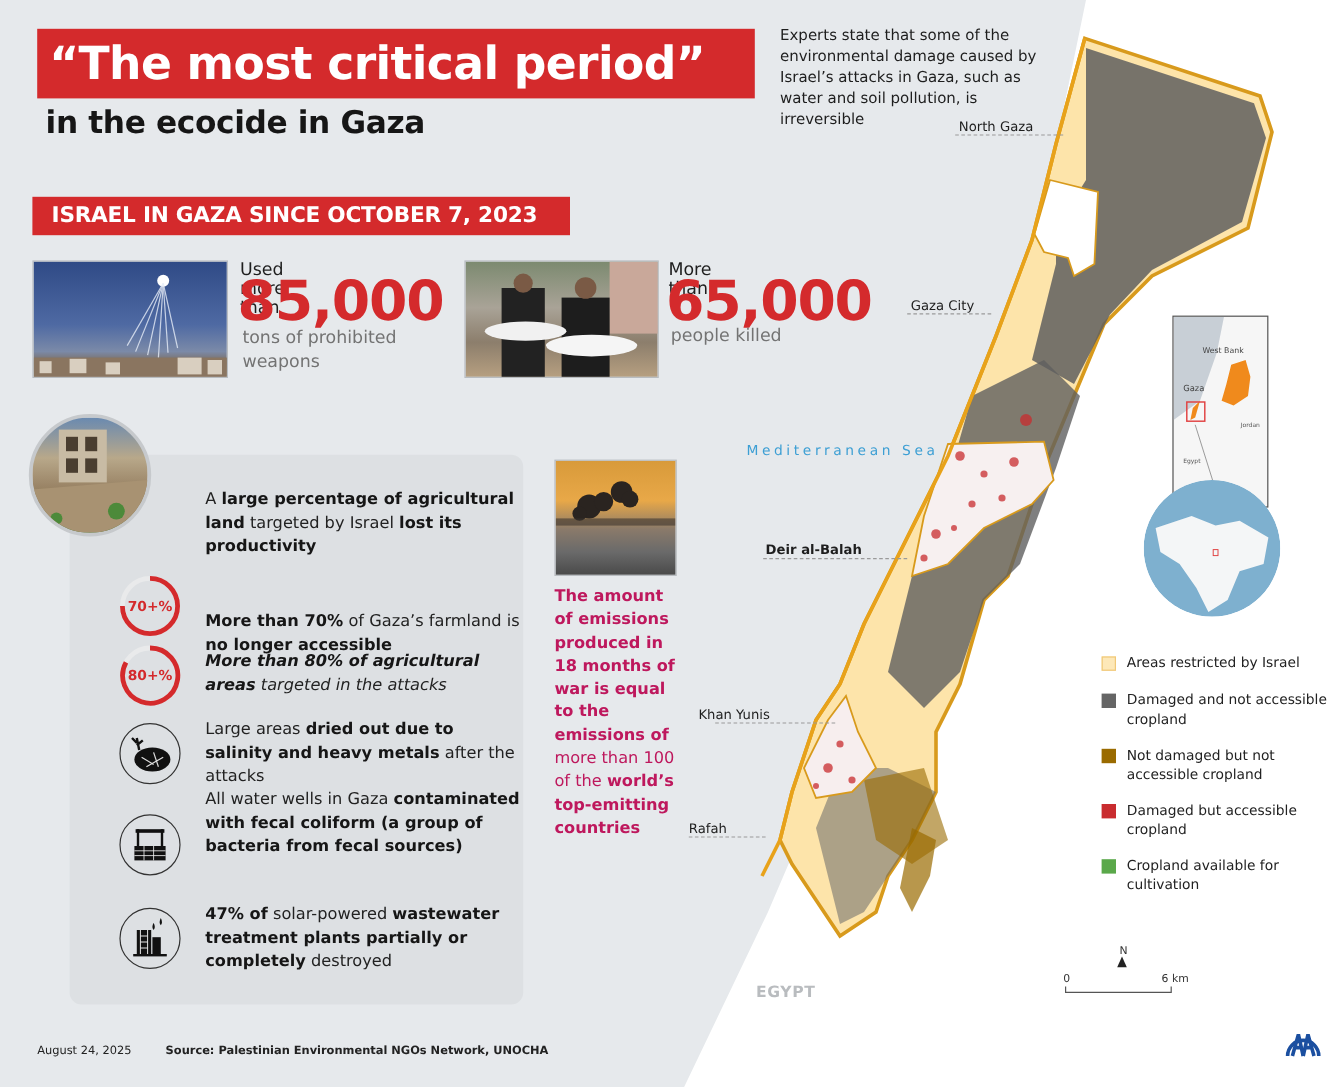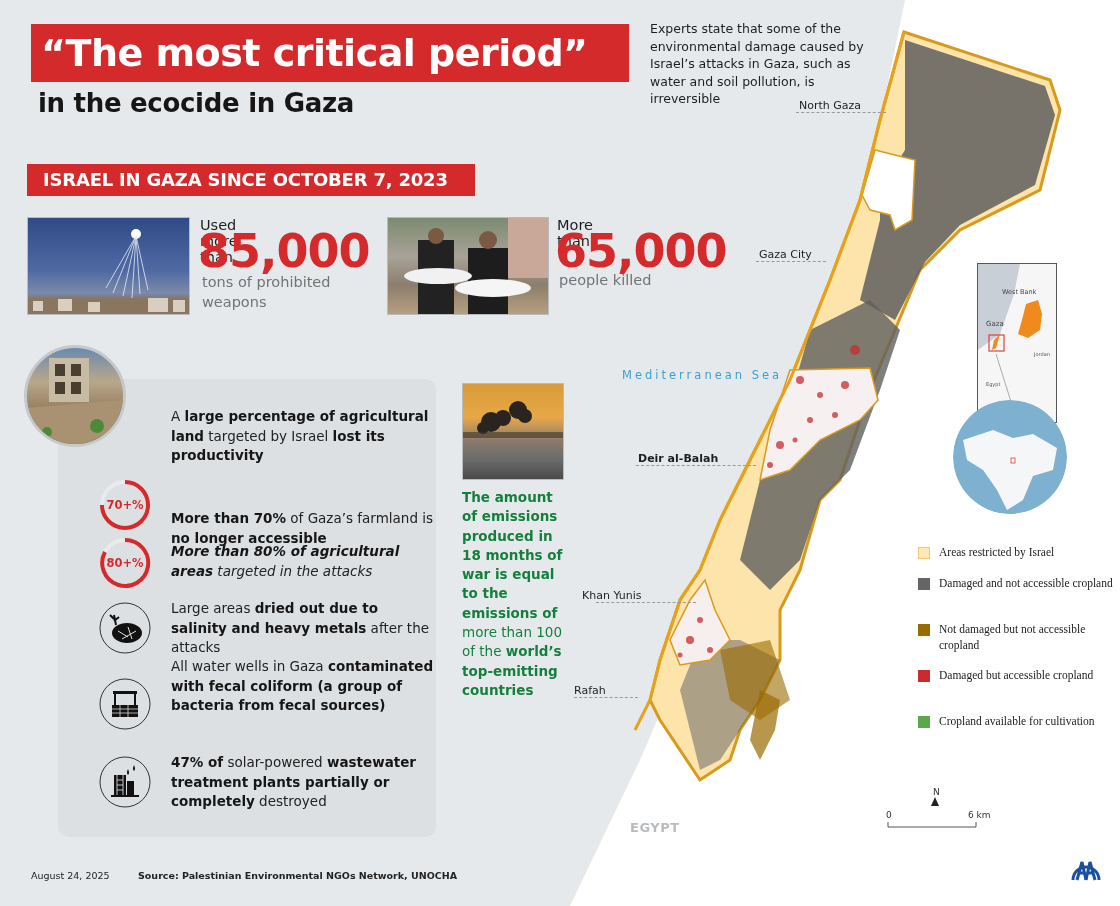--- a/index.html
+++ b/index.html
@@ -24,32 +24,32 @@
   .stat .post { position: absolute; font-size: 14.5px; color: #737373; line-height: 20px; width: 150px; }
 
   .panel { position: absolute; left: 58px; top: 379px; width: 378px; height: 458px; background: #dde0e3; border-radius: 10px; }
   .circle-photo { position: absolute; left: 24px; top: 345px; width: 102px; height: 102px; border-radius: 50%; border: 3px solid #c6c9cc; overflow: hidden; }
 
   .fact { position: absolute; left: 171px; font-size: 13.5px; line-height: 19.5px; color: #222; width: 265px; }
   .fact b { color: #161616; }
   .ficon { position: absolute; left: 98px; width: 54px; height: 54px; }
 
   .emis-photo { position: absolute; left: 462px; top: 383px; width: 102px; height: 97px; border: 1px solid #b8bcc0; overflow: hidden; }
-  .emis-text { position: absolute; left: 462px; top: 488px; width: 110px; font-size: 13.5px; line-height: 19.3px; color: #15803d; }
+  .emis-text { position: absolute; left: 462px; top: 488px; width: 110px; font-size: 13.5px; line-height: 19.3px; color: #be185d; }
 
   .place { position: absolute; font-size: 11px; color: #1e1e1e; white-space: nowrap; }
   .place-line { position: absolute; border-top: 1px dashed #9a9a9a; height: 0; }
 
   .sea { position: absolute; left: 622px; top: 352px; font-size: 11.5px; color: #3d9fd4; letter-spacing: 3px; margin-top: 16px; }
   .egypt { position: absolute; left: 630px; top: 820px; font-size: 13px; color: #b9bcbf; font-weight: bold; letter-spacing: 0.5px; }
 
   .legend { position: absolute; left: 918px; top: 545px; }
   .legend-item { position: absolute; left: 0; width: 200px; font-size: 11.5px; line-height: 15.5px; color: #222; }
   .legend-item .sw { position: absolute; left: 0; top: 2px; width: 12px; height: 12px; }
-  .legend-item .lt { position: absolute; left: 21px; top: 0; width: 180px; font-family: Liberation Serif, serif; }
+  .legend-item .lt { position: absolute; left: 21px; top: 0; width: 180px; }
 
   .inset { position: absolute; left: 977px; top: 263px; width: 80px; height: 160px; border: 1px solid #555; background: #f6f6f6; overflow: hidden; }
   .globe { position: absolute; left: 953px; top: 400px; width: 114px; height: 114px; border-radius: 50%; overflow: hidden; }
 
   .scale { position: absolute; left: 886px; top: 785px; }
   .footer-date { position: absolute; left: 31px; top: 870px; font-size: 9.5px; color: #222; }
   .footer-src { position: absolute; left: 138px; top: 870px; font-size: 9.5px; color: #222; font-weight: bold; }
   .aa-logo { position: absolute; left: 1070px; top: 852px; width: 32px; height: 32px; }
 </style>
 </head>

